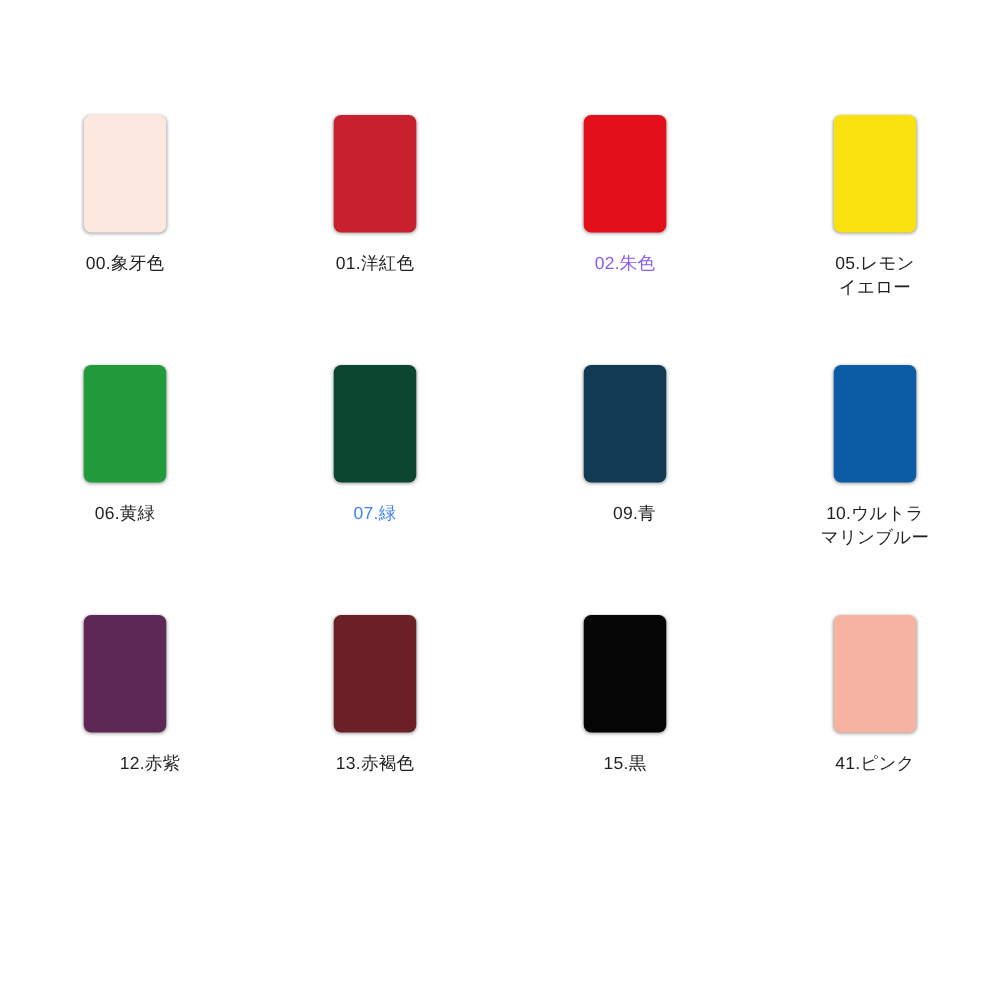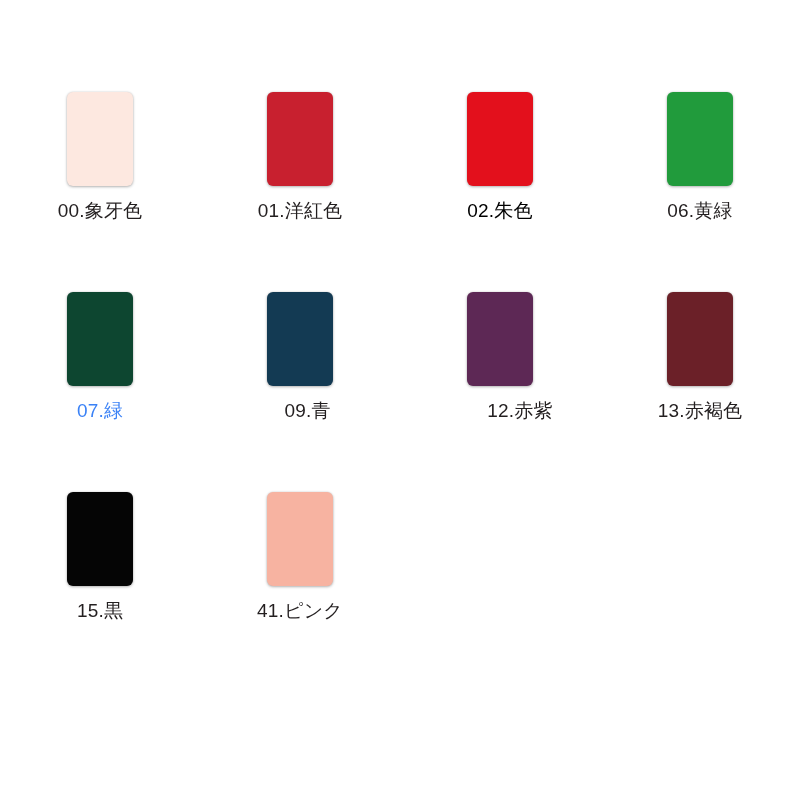--- a/index.html
+++ b/index.html
@@ -38,21 +38,21 @@
     width: 66px;
     height: 94px;
     border-radius: 6px;
     box-shadow: 0 1px 3px rgba(0,0,0,0.28),
                 0 0 2px rgba(0,0,0,0.12);
     flex: none;
   }
 
   .swatch-label {
     margin-top: 15px;
-    font-size: 19px;
+    font-size: 14px;
     line-height: 19px;
     color: #231f20;
     text-align: center;
     letter-spacing: 0.2px;
     max-width: 110px;
     white-space: pre-line;
   }
 </style>
 </head>
 <body>
@@ -61,33 +61,43 @@
     <div class="swatch-cell">
       <div class="swatch-chip" style="background: rgb(253, 232, 224);"></div>
       <div class="swatch-label" style="color: rgb(35, 31, 32);">00.象牙色</div>
     </div>
     <div class="swatch-cell">
       <div class="swatch-chip" style="background: rgb(200, 32, 47);"></div>
       <div class="swatch-label" style="color: rgb(35, 31, 32);">01.洋紅色</div>
     </div>
     <div class="swatch-cell">
       <div class="swatch-chip" style="background: rgb(227, 16, 28);"></div>
-      <div class="swatch-label" style="color: #000000;">02.朱色</div>
+      <div class="swatch-label" style="color: #8b5cf6;">02.朱色</div>
+    </div>
+    <div class="swatch-cell">
+      <div class="swatch-chip" style="background: rgb(250, 226, 16);"></div>
+      <div class="swatch-label" style="color: rgb(35, 31, 32);">05.レモン
+イエロー</div>
     </div>
     <div class="swatch-cell">
       <div class="swatch-chip" style="background: rgb(33, 155, 60);"></div>
       <div class="swatch-label" style="color: rgb(35, 31, 32);">06.黄緑</div>
     </div>
     <div class="swatch-cell">
       <div class="swatch-chip" style="background: rgb(13, 70, 48);"></div>
       <div class="swatch-label" style="color: #3b82f6;">07.緑</div>
     </div>
     <div class="swatch-cell">
       <div class="swatch-chip" style="background: rgb(19, 58, 83);"></div>
       <div class="swatch-label" style="color: rgb(35, 31, 32); margin-left: 15px;">09.青</div>
+    </div>
+    <div class="swatch-cell">
+      <div class="swatch-chip" style="background: rgb(11, 91, 165);"></div>
+      <div class="swatch-label" style="color: rgb(35, 31, 32);">10.ウルトラ
+マリンブルー</div>
     </div>
     <div class="swatch-cell">
       <div class="swatch-chip" style="background: rgb(93, 40, 85);"></div>
       <div class="swatch-label" style="color: rgb(35, 31, 32); margin-left: 40px;">12.赤紫</div>
     </div>
     <div class="swatch-cell">
       <div class="swatch-chip" style="background: rgb(107, 32, 40);"></div>
       <div class="swatch-label" style="color: rgb(35, 31, 32);">13.赤褐色</div>
     </div>
     <div class="swatch-cell">

